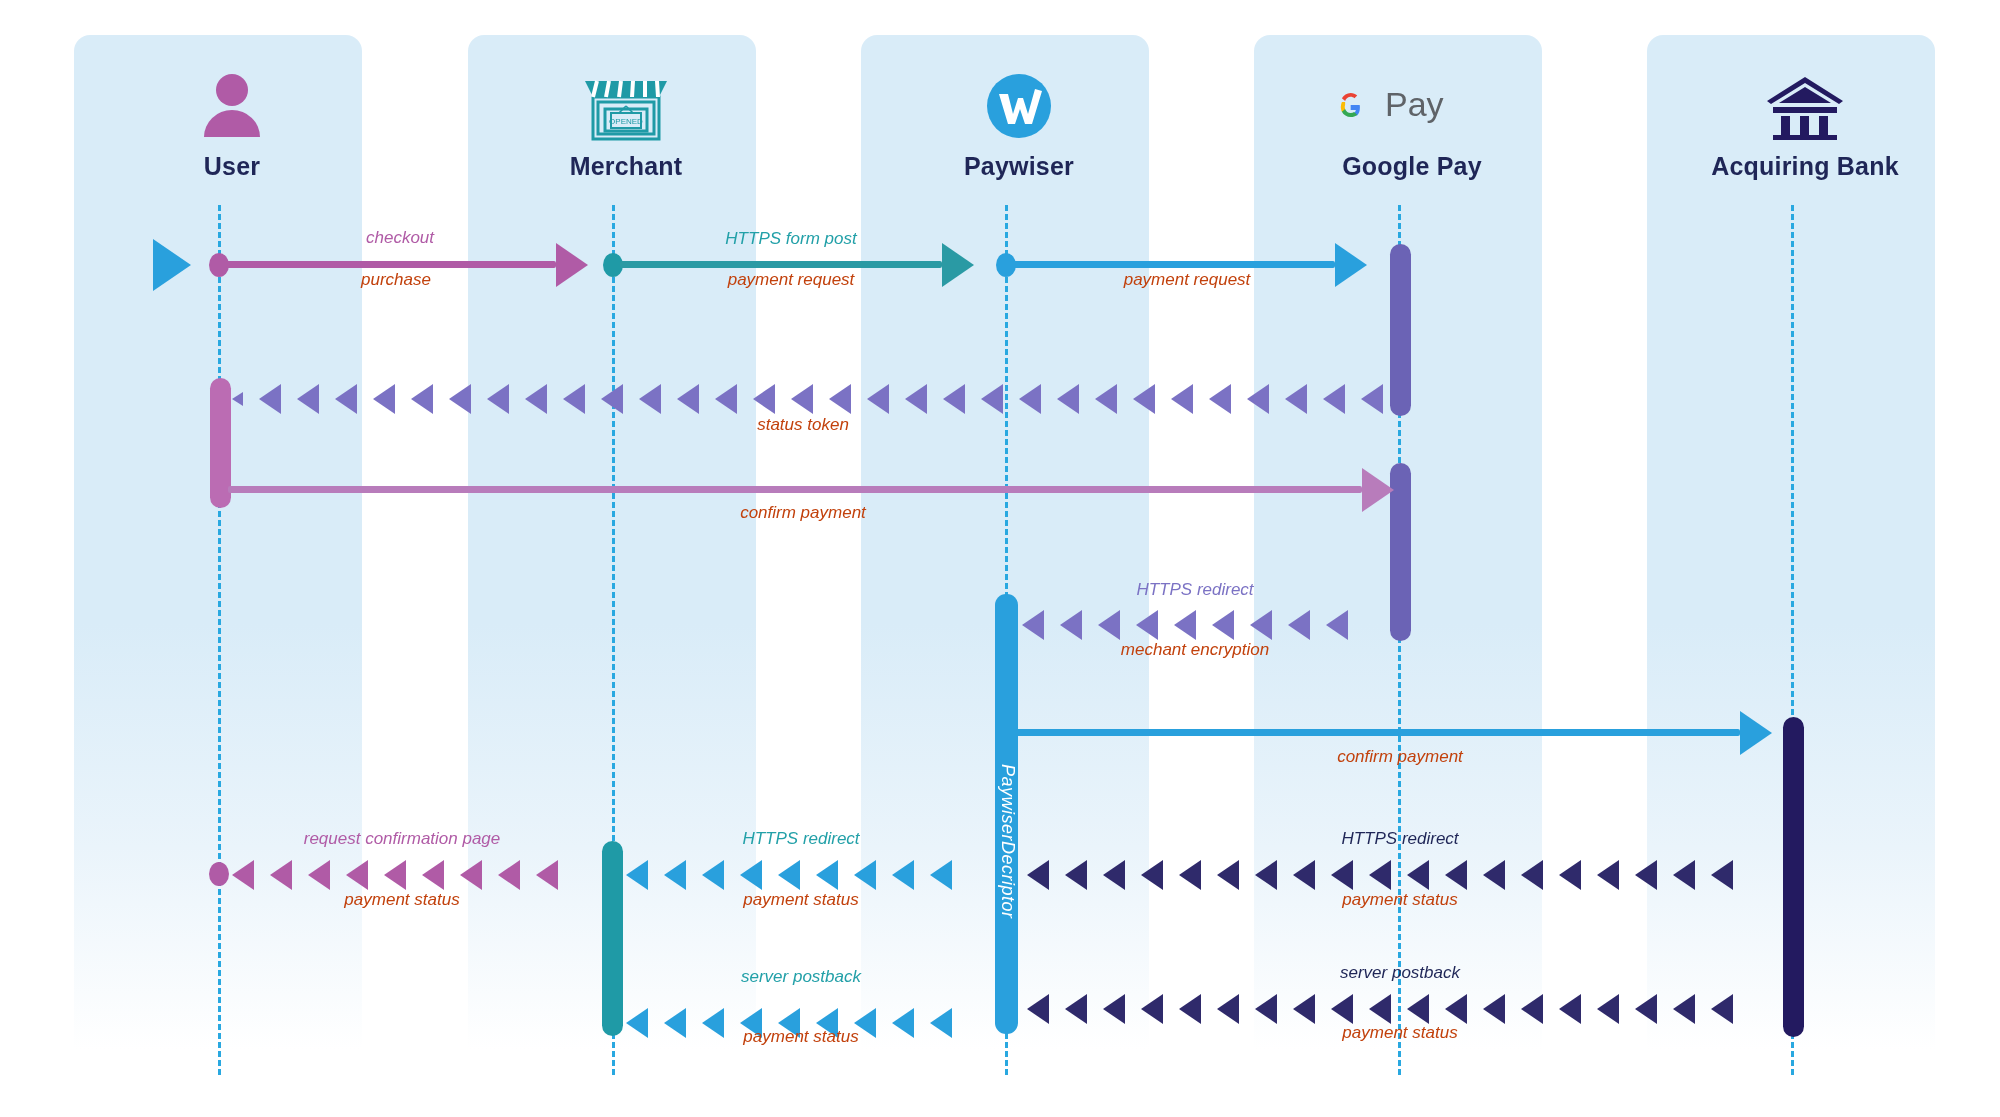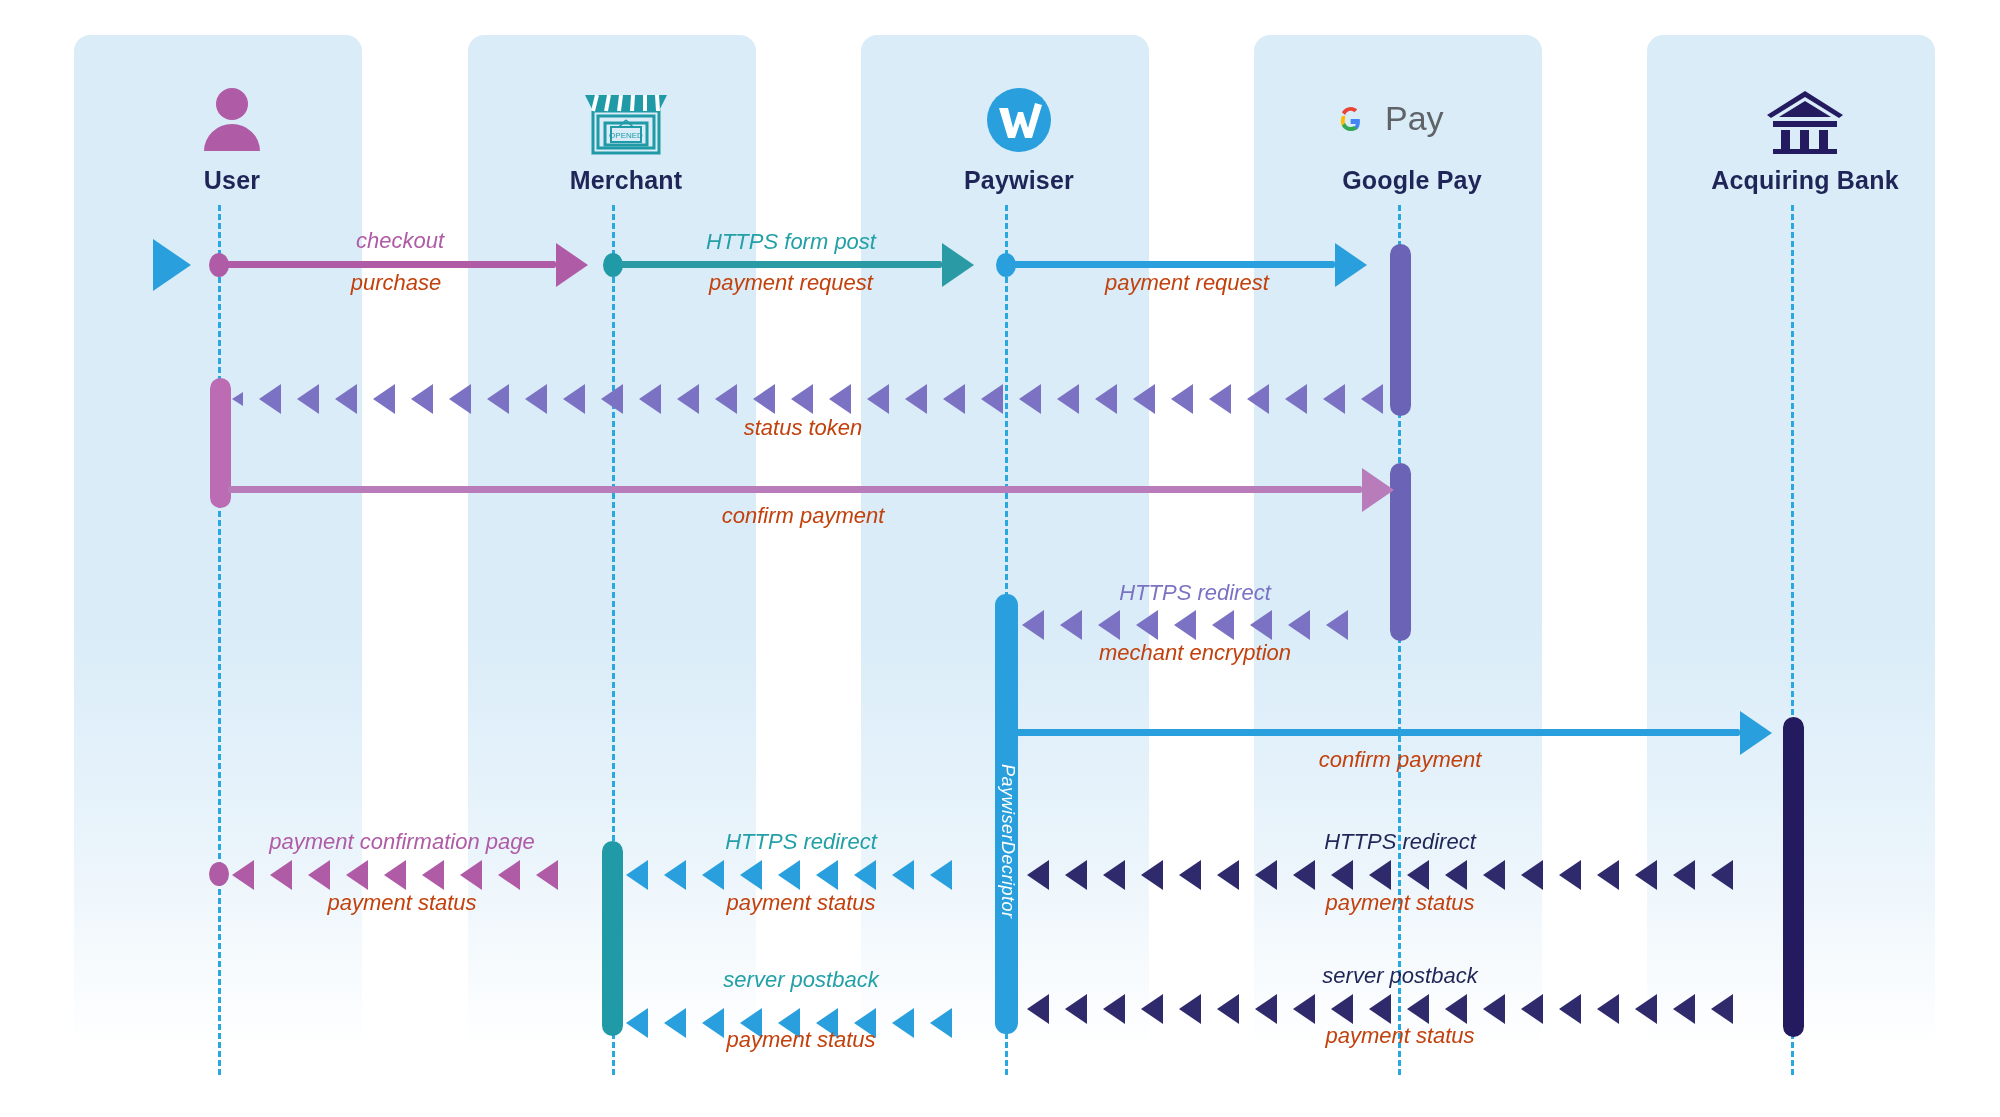--- a/index.html
+++ b/index.html
@@ -13,21 +13,21 @@
   #stage{position:relative;width:2000px;height:1117px;background:#ffffff;}
 
   
   .col{
     position:absolute;top:35px;width:288px;height:1015px;
     border-radius:16px 16px 0 0;
     background:linear-gradient(to bottom,#d9ecf8 0%,#d9ecf8 58%,#eaf4fb 80%,#ffffff 100%);
   }
   .col-head{
     position:absolute;top:35px;width:316px;height:160px;
-    display:flex;flex-direction:column;align-items:center;justify-content:flex-end;
+    display:flex;flex-direction:column;align-items:center;justify-content:center;
     padding-top:20px;box-sizing:border-box;
   }
   .actor-icon{height:72px;display:flex;align-items:center;justify-content:center;}
   .actor-label{
     margin-top:10px;font-size:25px;font-weight:700;color:#1f2657;letter-spacing:.2px;
     font-family:"Liberation Sans", sans-serif;
   }
 
   
   .lifeline{
@@ -57,21 +57,21 @@
   }
   .chain .stub{
     width:0;height:0;flex:0 0 auto;
     border-top:7px solid transparent;border-bottom:7px solid transparent;
     border-right-width:11px;border-right-style:solid;margin-right:16px;
   }
 
   
   .lbl{
     position:absolute;font-style:italic;white-space:nowrap;
-    font-family:"Liberation Sans", sans-serif;font-size:22px;
+    font-family:"Liberation Sans", sans-serif;font-size:17px;
     transform:translateX(-50%);
   }
   .lbl.top{color:#b05ba6;}
   .lbl.bot{color:#c2410c;}
   .lbl.teal{color:#22a0a8;}
   .lbl.purple{color:#7b72c4;}
   .lbl.navy{color:#1f2657;}
 
   .vlabel{
     position:absolute;color:#ffffff;font-style:italic;font-size:18px;
@@ -307,21 +307,21 @@
       <span class="tri" style="border-right-color: rgb(176, 91, 166);"></span>
       <span class="tri" style="border-right-color: rgb(176, 91, 166);"></span>
       <span class="tri" style="border-right-color: rgb(176, 91, 166);"></span>
       <span class="tri" style="border-right-color: rgb(176, 91, 166);"></span>
       <span class="tri" style="border-right-color: rgb(176, 91, 166);"></span>
       <span class="tri" style="border-right-color: rgb(176, 91, 166);"></span>
       <span class="tri" style="border-right-color: rgb(176, 91, 166);"></span>
       <span class="tri" style="border-right-color: rgb(176, 91, 166);"></span>
       <span class="tri" style="border-right-color: rgb(176, 91, 166);"></span>
     </div>
-  <div class="lbl top" style="left:402px;top:829px">payment confirmation page</div>
+  <div class="lbl top" style="left:402px;top:829px">request confirmation page</div>
   <div class="lbl bot" style="left:402px;top:890px">payment status</div>
 
   <div class="chain" id="chain-postback-bank" style="left:1027px;top:989px;width:753px">
       <span class="tri" style="border-right-color: rgb(47, 42, 107);"></span>
       <span class="tri" style="border-right-color: rgb(47, 42, 107);"></span>
       <span class="tri" style="border-right-color: rgb(47, 42, 107);"></span>
       <span class="tri" style="border-right-color: rgb(47, 42, 107);"></span>
       <span class="tri" style="border-right-color: rgb(47, 42, 107);"></span>
       <span class="tri" style="border-right-color: rgb(47, 42, 107);"></span>
       <span class="tri" style="border-right-color: rgb(47, 42, 107);"></span>

